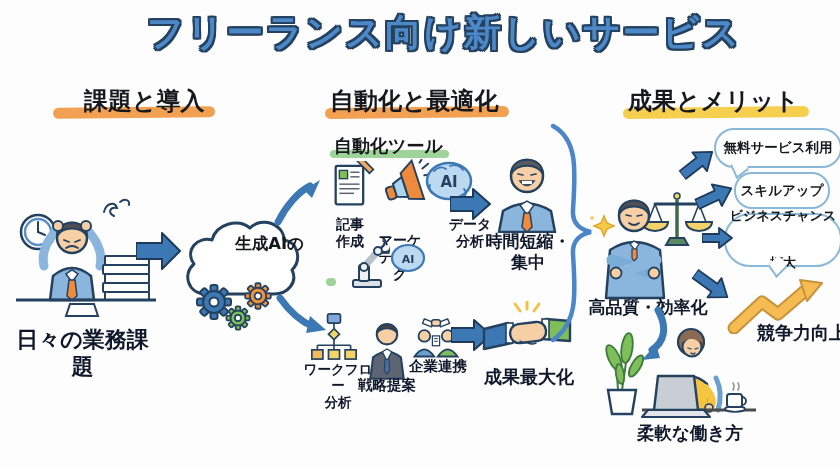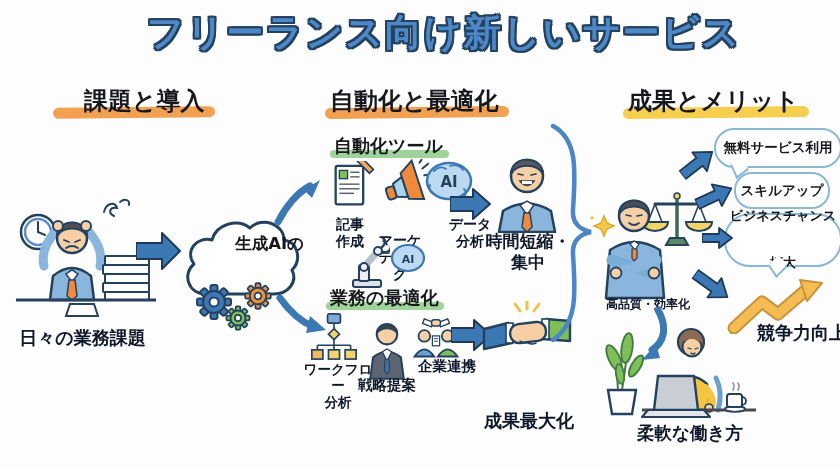--- a/index.html
+++ b/index.html
@@ -80,21 +80,21 @@
       <rect x="95" y="69" width="46" height="9" rx="1"></rect>
       <rect x="97" y="78" width="44" height="9" rx="1"></rect>
       <rect x="95" y="87" width="46" height="9" rx="1"></rect>
       <rect x="97" y="96" width="44" height="8" rx="1"></rect>
     </g>
     <g>
       <line x1="8" y1="104" x2="148" y2="104" stroke="#24425f" stroke-width="3"></line>
       <polygon points="62,108 86,108 90,120 58,120" fill="#fff" stroke="#24425f" stroke-width="2"></polygon>
     </g>
   </svg>
-  <div class="lbl" style="left:10px;top:327px;width:145px;font-size:18px;">日々の業務課題</div>
+  <div class="lbl" style="left:10px;top:327px;width:145px;font-size:22px;">日々の業務課題</div>
 
   <svg class="abs" style="left:136px;top:230px;" width="46" height="42" viewBox="0 0 46 42">
     <polygon points="0,13 26,13 26,3 44,21 26,39 26,29 0,29" fill="var(--arrow-blue)" stroke="#1e3a5a" stroke-width="2" stroke-linejoin="round"></polygon>
   </svg>
 
   <div class="abs" style="left:174px;top:206px;width:130px;height:134px;">
     <svg width="130" height="134" viewBox="0 0 130 134">
       <path d="M32,88 C14,88 8,68 20,58 C10,44 24,30 38,34 C42,18 64,12 76,22 C88,10 110,18 110,34 C124,36 128,54 118,64 C124,76 114,88 100,88 Z" fill="#fff" stroke="#24425f" stroke-width="3" stroke-linejoin="round"></path>
       <g transform="translate(40,96)">
         <g fill="#3c79b4" stroke="#24425f" stroke-width="2">
@@ -201,21 +201,20 @@
     <circle cx="18" cy="29" r="4" fill="#f0f2f4" stroke="#24425f" stroke-width="2"></circle>
     <circle cx="32" cy="13" r="4" fill="#f0f2f4" stroke="#24425f" stroke-width="2"></circle>
     <path d="M35,10 q7,-6 2,-10 M37,14 q8,1 8,-6" stroke="#24425f" stroke-width="2.4" fill="none" stroke-linecap="round"></path>
   </svg>
   <svg class="abs" style="left:390px;top:242px;" width="36" height="32" viewBox="0 0 36 32">
     <ellipse cx="18" cy="16" rx="16" ry="13" fill="#bcd9f2" stroke="#3c79b4" stroke-width="2.2"></ellipse>
     <text x="18" y="21" text-anchor="middle" font-size="11" font-weight="bold" fill="#24425f">AI</text>
   </svg>
 
   <div class="mini" style="left:330px;top:286px;">
-    <span>業務の最適化</span>
     <span class="mk"></span>
   </div>
 
   <svg class="abs" style="left:307px;top:312px;" width="54" height="48" viewBox="0 0 58 52">
     <g stroke="#24425f" stroke-width="1.8" fill="none">
       <line x1="29" y1="12" x2="29" y2="18"></line>
         <line x1="29" y1="30" x2="29" y2="36"></line>
       <path d="M11,36 H47 M11,36 V41 M29,36 V41 M47,36 V41"></path>
     </g>
     <rect x="22" y="2" width="14" height="10" rx="2" fill="#7fa8d8" stroke="#24425f" stroke-width="1.8"></rect>
@@ -246,21 +245,21 @@
     <rect x="25" y="27" width="8" height="11" fill="#fff" stroke="#24425f" stroke-width="1.4"></rect>
     <line x1="27" y1="30" x2="31" y2="30" stroke="#24425f" stroke-width="1.2"></line>
     <line x1="27" y1="33" x2="31" y2="33" stroke="#24425f" stroke-width="1.2"></line>
   </svg>
 
   <div class="lbl" style="left:302px;top:345px;width:72px;font-size:13.5px;margin-top:16px;">
     <div>ワークフロー</div>
     <div>分析</div>
   </div>
   <div class="lbl" style="left:352px;top:377px;width:70px;font-size:14.5px;">戦略提案</div>
-  <div class="lbl" style="left:404px;top:358px;width:68px;font-size:14.5px;margin-left:9px;">企業連携</div>
+  <div class="lbl" style="left:404px;top:358px;width:68px;font-size:14.5px;">企業連携</div>
 
   <svg class="abs" style="left:450px;top:186px;" width="42" height="36" viewBox="0 0 42 36">
     <polygon points="0,11 23,11 23,3 40,18 23,33 23,25 0,25" fill="var(--arrow-blue)" stroke="#1e3a5a" stroke-width="2" stroke-linejoin="round"></polygon>
   </svg>
   <svg class="abs" style="left:451px;top:317px;" width="42" height="36" viewBox="0 0 42 36">
     <polygon points="0,11 23,11 23,3 40,18 23,33 23,25 0,25" fill="var(--arrow-blue)" stroke="#1e3a5a" stroke-width="2" stroke-linejoin="round"></polygon>
   </svg>
 
   <svg class="abs" style="left:487px;top:149px;" width="80" height="84" viewBox="0 0 80 84">
     <path d="M12,83 L16,62 Q40,47 64,62 L68,83 Z" fill="#8ab6de" stroke="#24425f" stroke-width="2.5" stroke-linejoin="round"></path>
@@ -283,21 +282,21 @@
         <line x1="45" y1="8" x2="45" y2="1"></line>
         <line x1="52" y1="10" x2="57" y2="3"></line>
     </g>
     <polygon points="2,28 26,22 30,42 2,48" fill="#3c79b4" stroke="#24425f" stroke-width="2.4" stroke-linejoin="round"></polygon>
     <rect x="24" y="22" width="7" height="20" fill="#fff" stroke="#24425f" stroke-width="1.6"></rect>
     <polygon points="88,20 64,18 60,38 88,40" fill="#7fbf5a" stroke="#24425f" stroke-width="2.4" stroke-linejoin="round"></polygon>
     <rect x="60" y="18" width="7" height="20" fill="#fff" stroke="#24425f" stroke-width="1.6"></rect>
     <rect x="28" y="22" width="36" height="19" rx="9" transform="rotate(-7 46 31)" fill="#f6cfa4" stroke="#24425f" stroke-width="2.4"></rect>
     <path d="M38,40 q4,3 8,1 M46,42 q4,2 8,0" stroke="#24425f" stroke-width="1.5" fill="none" stroke-linecap="round"></path>
   </svg>
-  <div class="lbl" style="left:479px;top:366px;width:100px;font-size:18px;margin-top:44px;">成果最大化</div>
+  <div class="lbl" style="left:479px;top:366px;width:100px;font-size:18px;">成果最大化</div>
 
   <svg class="abs" style="left:545px;top:122px;" width="52" height="222" viewBox="0 0 52 222">
     <path d="M8,4 C34,18 30,52 28,88 C27,102 36,108 46,110 C36,112 27,118 28,132 C30,168 34,200 8,218" stroke="#4a86c8" stroke-width="4.5" fill="none" stroke-linecap="round"></path>
   </svg>
 
   <svg class="abs" style="left:582px;top:188px;" width="140" height="112" viewBox="0 0 140 112">
     <g>
       <polygon points="22,28 25,35 32,38 25,41 22,48 19,41 12,38 19,35" fill="#f4c84a" stroke="#e0a82a" stroke-width="1.5"></polygon>
       <circle cx="10" cy="30" r="1.8" fill="#f4c84a"></circle>
     </g>
@@ -318,21 +317,21 @@
       <path d="M44,27 l5,1 M60,27 l-5,1" stroke="#24425f" stroke-width="1.6" stroke-linecap="round"></path>
       <path d="M47,35 q5,4 10,0" stroke="#24425f" stroke-width="1.7" fill="none" stroke-linecap="round"></path>
       <polygon points="48,56 53,62 57,56 52,53" fill="#fff" stroke="#24425f" stroke-width="1.3"></polygon>
       <polygon points="50,61 55,61 55,70 52,73 50,70" fill="#f08a3c" stroke="#24425f" stroke-width="1.2"></polygon>
       <path d="M30,72 L72,86" stroke="#7aacd8" stroke-width="11" stroke-linecap="round"></path>
       <path d="M74,72 L34,86" stroke="#8ab6de" stroke-width="11" stroke-linecap="round"></path>
       <circle cx="72" cy="85" r="5.5" fill="#f6cfa4" stroke="#24425f" stroke-width="1.8"></circle>
       <circle cx="34" cy="85" r="5.5" fill="#f6cfa4" stroke="#24425f" stroke-width="1.8"></circle>
     </g>
   </svg>
-  <div class="lbl" style="left:586px;top:297px;width:124px;font-size:12px;">高品質・効率化</div>
+  <div class="lbl" style="left:586px;top:297px;width:124px;font-size:17px;">高品質・効率化</div>
 
   <div class="bubble" style="left:714px;top:128px;width:124px;height:36px;border-radius:20px;font-size:13.5px;">
     <span>無料サービス利用</span>
     <span class="tail" style="bottom:-9px;left:16px;transform:rotate(65deg) skewX(12deg);"></span>
   </div>
   <div class="bubble" style="left:734px;top:172px;width:92px;height:33px;border-radius:18px;font-size:13.5px;">
     <span>スキルアップ</span>
   </div>
   <div class="bubble" style="left:724px;top:213px;width:114px;height:50px;border-radius:26px;font-size:13px;">
     <span>

